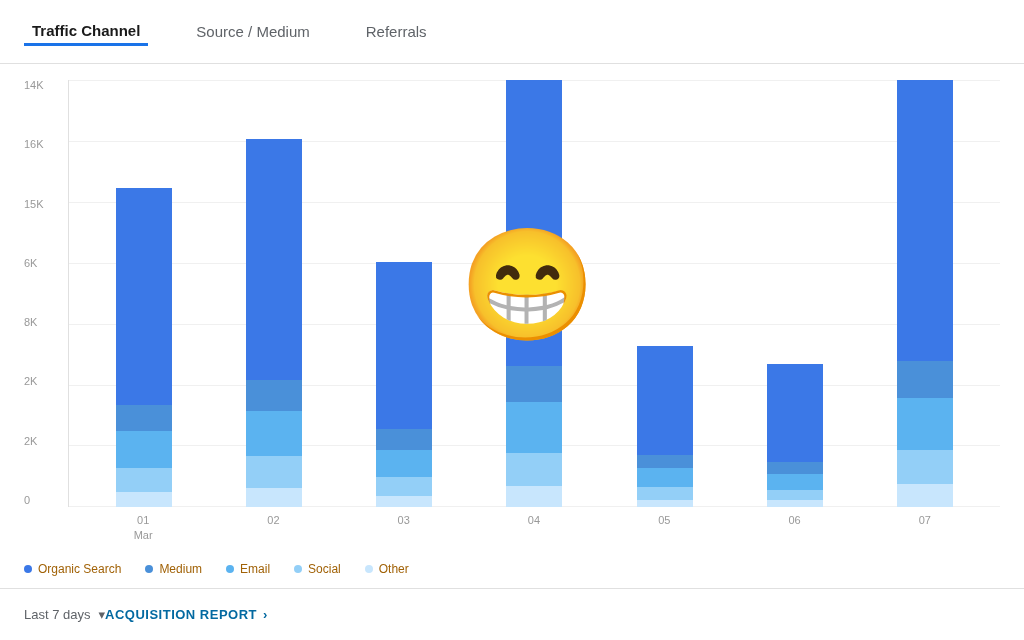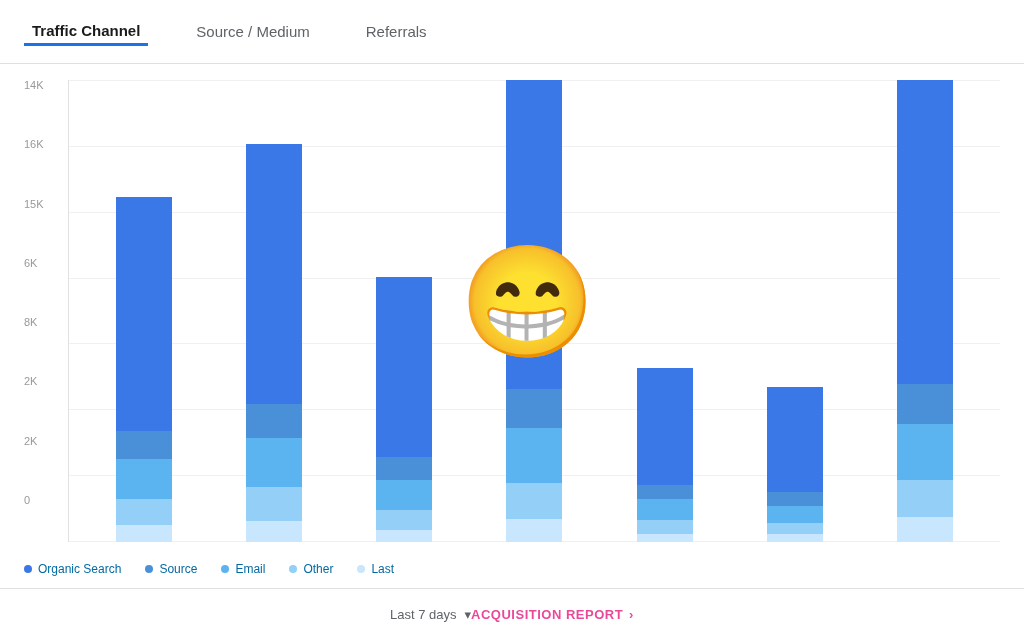--- a/index.html
+++ b/index.html
@@ -149,61 +149,61 @@
       width: 56px;
       line-height: 1.3;
     }
 
     
     .legend {
       display: flex;
       padding: 12px 24px;
       gap: 24px;
       font-size: 12px;
-      color: #0369a1;
+      color: #a16207;
     }
 
     .legend-item {
       display: flex;
       align-items: center;
       gap: 6px;
     }
 
     .legend-dot {
       width: 8px;
       height: 8px;
       border-radius: 50%;
       display: inline-block;
     }
 
     
     .footer {
       display: flex;
       align-items: center;
-      justify-content: center;
+      justify-content: flex-start;
       padding: 12px 24px;
       border-top: 1px solid #e0e0e0;
       height: 52px;
     }
 
     .footer-left {
       display: flex;
       align-items: center;
       gap: 8px;
       font-size: 13px;
       color: #5f6368;
       cursor: pointer;
     }
 
     .footer-right {
       display: flex;
       align-items: center;
       gap: 6px;
       font-size: 13px;
-      color: #ec4899;
+      color: #0369a1;
       font-weight: 600;
       letter-spacing: 0.5px;
       cursor: pointer;
     }
 
     
     .emoji-overlay {
       position: absolute;
       font-size: 110px;
       left: 50%;
@@ -316,45 +316,54 @@
                   <div class="bar-segment" style="height: 5.71429%; background: rgb(200, 230, 253);"></div>
                   <div class="bar-segment" style="height: 8.57143%; background: rgb(147, 207, 247);"></div>
                   <div class="bar-segment" style="height: 12.8571%; background: rgb(91, 179, 240);"></div>
                   <div class="bar-segment" style="height: 9.28571%; background: rgb(74, 144, 217);"></div>
                   <div class="bar-segment" style="height: 70%; background: rgb(59, 120, 231);"></div>
                 </div>
               </div>
             </div>
         </div>
 
+        <div class="x-axis" id="x-axis">
+        <div class="x-label">01<br>Mar</div>
+            <div class="x-label">02</div>
+            <div class="x-label">03</div>
+            <div class="x-label">04</div>
+            <div class="x-label">05</div>
+            <div class="x-label">06</div>
+            <div class="x-label">07</div>
+          </div>
 
       </div>
     </div>
   </div>
 
   <div class="legend" id="legend">
   <div class="legend-item">
         <span class="legend-dot" style="background: rgb(59, 120, 231);"></span>
         <span>Organic Search</span>
       </div>
       <div class="legend-item">
         <span class="legend-dot" style="background: rgb(74, 144, 217);"></span>
-        <span>Source</span>
+        <span>Medium</span>
       </div>
       <div class="legend-item">
         <span class="legend-dot" style="background: rgb(91, 179, 240);"></span>
         <span>Email</span>
       </div>
       <div class="legend-item">
         <span class="legend-dot" style="background: rgb(147, 207, 247);"></span>
-        <span>Other</span>
+        <span>Social</span>
       </div>
       <div class="legend-item">
         <span class="legend-dot" style="background: rgb(200, 230, 253);"></span>
-        <span>Last</span>
+        <span>Other</span>
       </div>
     </div>
 
   <div class="footer">
     <div class="footer-left">
       <span>Last 7 days</span>
       <span>▾</span>
     </div>
     <div class="footer-right">
       <span>ACQUISITION REPORT</span>

